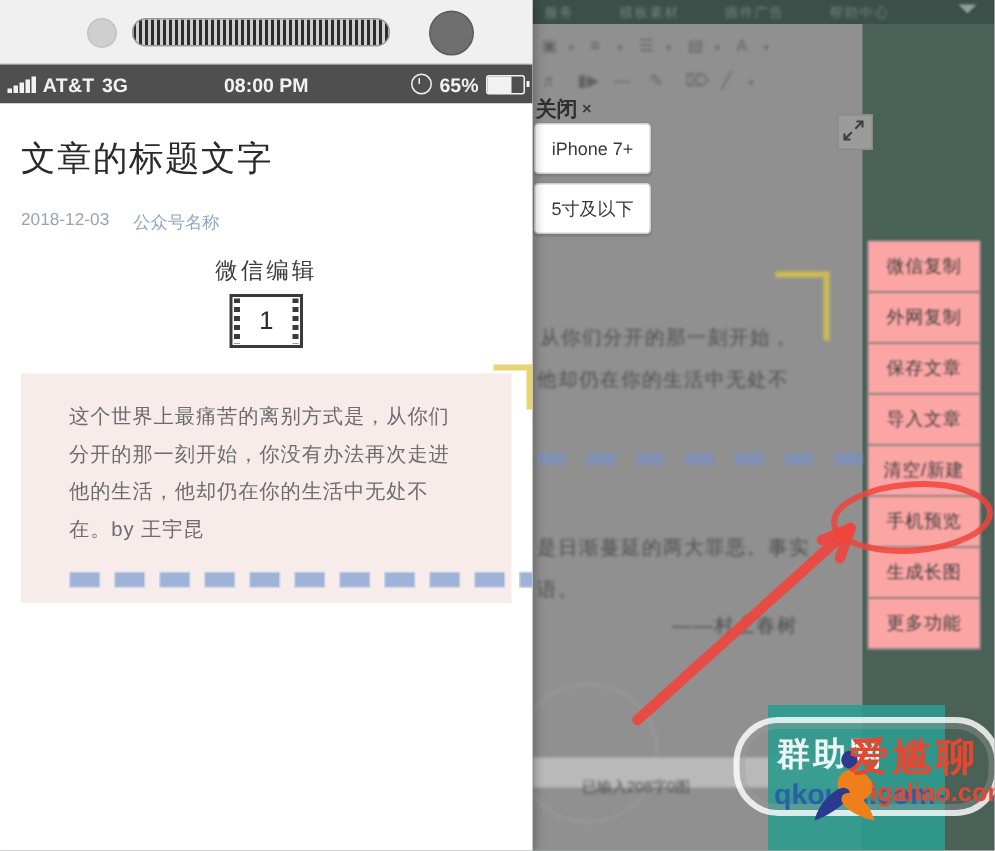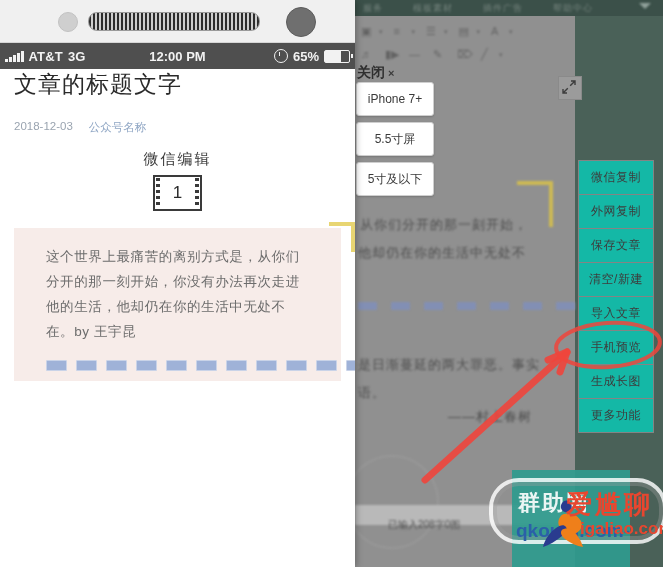--- a/index.html
+++ b/index.html
@@ -45,21 +45,21 @@
   .dd-wrap{position:absolute;left:356px;top:64px;width:80px;}
   .dd-head{display:flex;align-items:center;gap:3px;height:18px;padding-left:1px;}
   .dd-head-label{font-size:14px;font-weight:bold;color:#2f2f2f;filter:blur(.5px);}
   .dd-head-x{font-size:11px;font-weight:bold;color:#3b3b3b;filter:blur(.4px);}
   .dd-item{width:76px;height:32px;background:#ffffff;border:1px solid #cfcfcf;border-radius:3px;
     margin-bottom:6px;display:flex;align-items:center;justify-content:center;
     font-size:12px;color:#3a3a3a;filter:blur(.45px);box-shadow:0 1px 2px rgba(0,0,0,.18);}
 
   
   .side-col{position:absolute;left:578px;top:160px;width:76px;}
-  .side-btn{width:74px;height:33px;background:#14b8a6;border:1px solid #848484;
+  .side-btn{width:74px;height:33px;background:#fca5a5;border:1px solid #848484;
     display:flex;align-items:center;justify-content:center;
     font-size:12px;color:#3d3d3d;letter-spacing:.5px;filter:blur(.65px);margin-bottom:0;}
   .side-btn + .side-btn{border-top:none;}
 
   
   #phone{position:absolute;left:0;top:0;width:355px;height:567px;background:#fff;
     box-shadow:2px 0 6px rgba(0,0,0,.25);overflow:hidden;}
   .ph-top{height:42px;background:#f0f0f0;position:relative;border-bottom:1px solid #d6d6d6;}
   .ph-cam{position:absolute;left:58px;top:12px;width:18px;height:18px;border-radius:50%;
     background:#cfcfcf;border:1px solid #c2c2c2;}
@@ -76,21 +76,21 @@
   .sb-carrier{letter-spacing:.2px;}
   .sb-center{position:absolute;left:0;right:0;text-align:center;font-weight:bold;}
   .sb-right{margin-left:auto;display:flex;align-items:center;gap:5px;padding-right:5px;}
   .sb-clock{width:12px;height:12px;border-radius:50%;border:1.5px solid #f2f2f2;position:relative;}
   .sb-clock:before{content:"";position:absolute;left:4.2px;top:1.5px;width:1.3px;height:4.5px;background:#f2f2f2;}
   .sb-batt{width:24px;height:11px;border:1.5px solid #f2f2f2;border-radius:2px;position:relative;}
   .sb-batt:after{content:"";position:absolute;right:-4px;top:3px;width:2px;height:4px;background:#f2f2f2;}
   .sb-batt i{display:block;height:100%;background:#f2f2f2;width:65%;}
 
   .ph-body{height:499px;background:#fff;overflow:hidden;position:relative;padding:0 14px;}
-  .art-title{font-size:23px;color:#2a2a2a;letter-spacing:1px;}
+  .art-title{font-size:23px;color:#2a2a2a;margin-top:21px;letter-spacing:1px;}
   .art-meta{margin-top:20px;font-size:11.5px;color:#9aa4b0;display:flex;gap:16px;}
   .art-meta .acct{color:#8fa6c4;}
   .sec-head{margin-top:15px;text-align:center;}
   .sec-head-label{font-size:15px;color:#3a3a3a;letter-spacing:2px;}
   .film-box{width:45px;height:32px;margin:6px auto 0;border:2px solid #3a3a3a;
     display:flex;align-items:center;justify-content:center;font-size:17px;color:#2a2a2a;position:relative;}
   .film-box:before,.film-box:after{content:"";position:absolute;top:1px;bottom:1px;width:4px;
     background:repeating-linear-gradient(180deg,#3a3a3a 0 3px,#fff 3px 6px);}
   .film-box:before{left:1px;} .film-box:after{right:1px;}
 
@@ -187,30 +187,29 @@
   <div class="edt-circlearc"></div>
   <div class="edt-whitepanel"></div>
   <div class="edt-status">已输入208字0图</div>
 
   <div class="dd-wrap">
     <div class="dd-head">
       <span class="dd-head-label">关闭</span>
       <span class="dd-head-x">×</span>
     </div>
     <div class="dd-item">iPhone 7+</div>
-    <div class="dd-item">5.5寸屏</div>
     <div class="dd-item">5寸及以下</div>
   </div>
 
   <div class="side-col">
     <div class="side-btn">微信复制</div>
     <div class="side-btn">外网复制</div>
     <div class="side-btn">保存文章</div>
+    <div class="side-btn">导入文章</div>
     <div class="side-btn">清空/新建</div>
-    <div class="side-btn">导入文章</div>
     <div class="side-btn">手机预览</div>
     <div class="side-btn">生成长图</div>
     <div class="side-btn">更多功能</div>
   </div>
 </div>
 
 <div id="phone">
 
   <div class="ph-top">
     <div class="ph-cam"></div>
@@ -223,21 +222,21 @@
       <span class="sb-bars">
         <i style="height:3px"></i>
           <i style="height:5px"></i>
           <i style="height:7px"></i>
           <i style="height:9px"></i>
           <i style="height:11px"></i>
       </span>
       <span class="sb-carrier">AT&amp;T</span>
       <span>3G</span>
     </div>
-    <div class="sb-center">12:00 PM</div>
+    <div class="sb-center">08:00 PM</div>
     <div class="sb-right">
       <span class="sb-clock"></span>
       <span>65%</span>
       <span class="sb-batt">
           <i></i>
         </span>
     </div>
   </div>
 
   <div class="ph-body">

